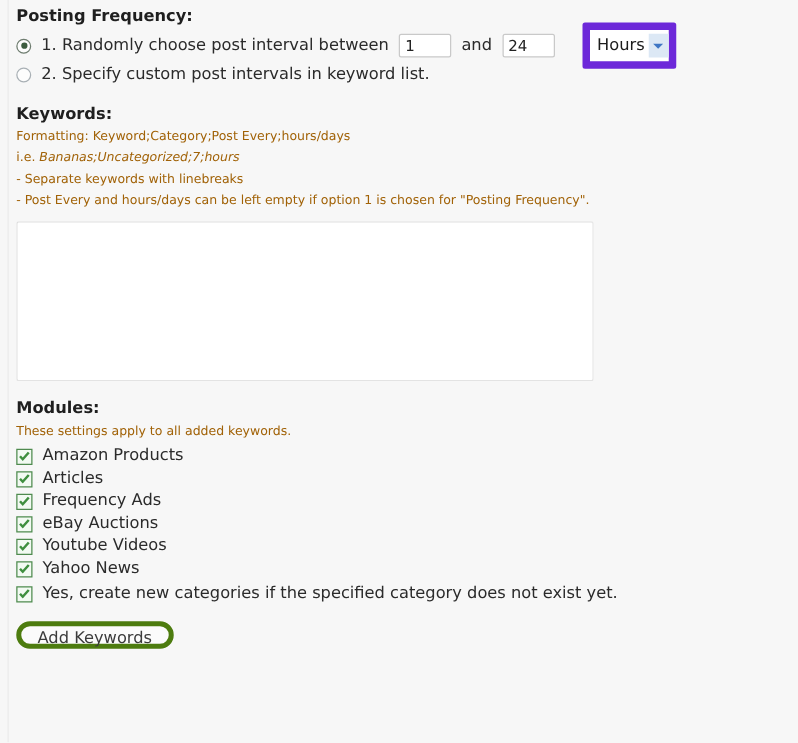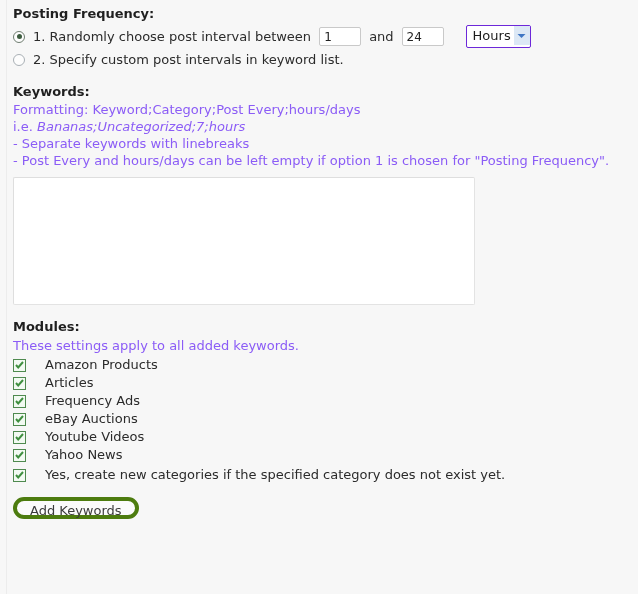--- a/index.html
+++ b/index.html
@@ -94,23 +94,23 @@
     color: #222;
     padding: 0 4px;
     box-sizing: border-box;
     margin: 0 8px;
     vertical-align: middle;
   }
   .conjunction { font-size: 13px; color: #2b2b2b; }
 
   .unit-select {
     display: inline-flex;
-    align-items: flex-start;
-    height: 23px;
-    border: 1px solid #6d28d9;
+    align-items: center;
+    height: 37px;
+    border: 6px solid #6d28d9;
     border-radius: 2px;
     background: #ffffff;
     margin-left: 14px;
     padding: 0 0 0 6px;
     box-sizing: border-box;
     vertical-align: middle;
     cursor: default;
   }
   .unit-select .unit-value {
     font-size: 13px;
@@ -122,23 +122,23 @@
     width: 16px;
     height: 19px;
     background: #dce8f5;
     display: flex;
     align-items: center;
     justify-content: center;
   }
   .unit-select .arrow-box svg { display: block; }
 
   .info-line {
-    font-size: 13px;
+    font-size: 10px;
     line-height: 17px;
-    color: #8b5cf6;
+    color: #a16207;
     white-space: nowrap;
   }
   .info-line.italic-example .ex { font-style: italic; }
 
   .keywords-textarea {
     display: block;
     width: 462px;
     height: 128px;
     margin-top: 8px;
     background: #ffffff;
@@ -153,21 +153,20 @@
     padding: 4px;
     resize: none;
     outline: none;
   }
 
   .check-row {
     display: flex;
     align-items: center;
     height: 18px;
     white-space: nowrap;
-    gap: 11px;
   }
   .check-row.first { margin-top: 2px; }
 
   .checkbox {
     width: 13px;
     height: 13px;
     box-sizing: border-box;
     border: 1px solid #4f8a4f;
     background: #f2faf2;
     margin-right: 8px;

